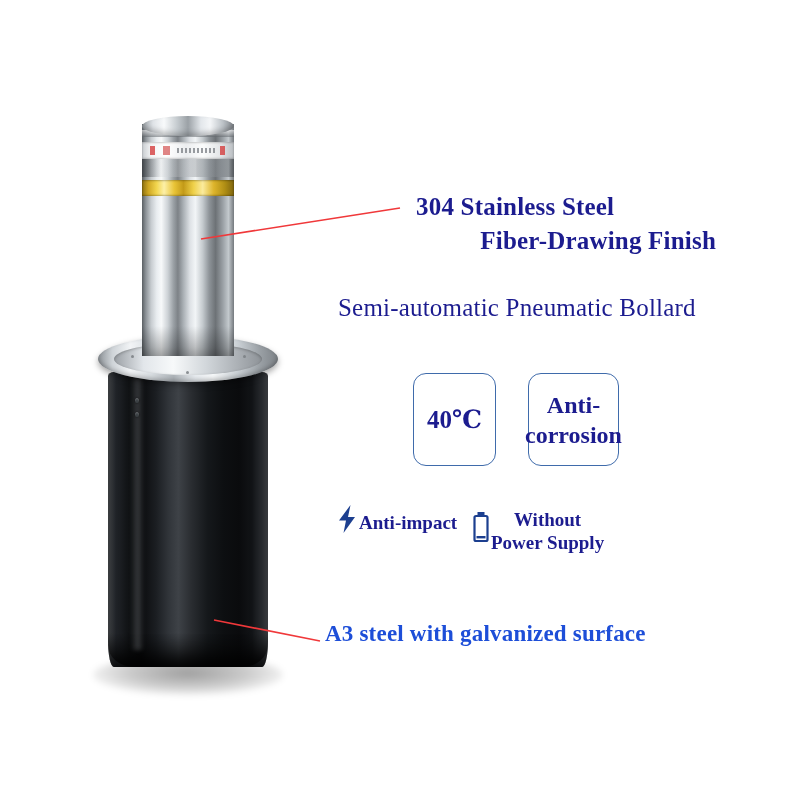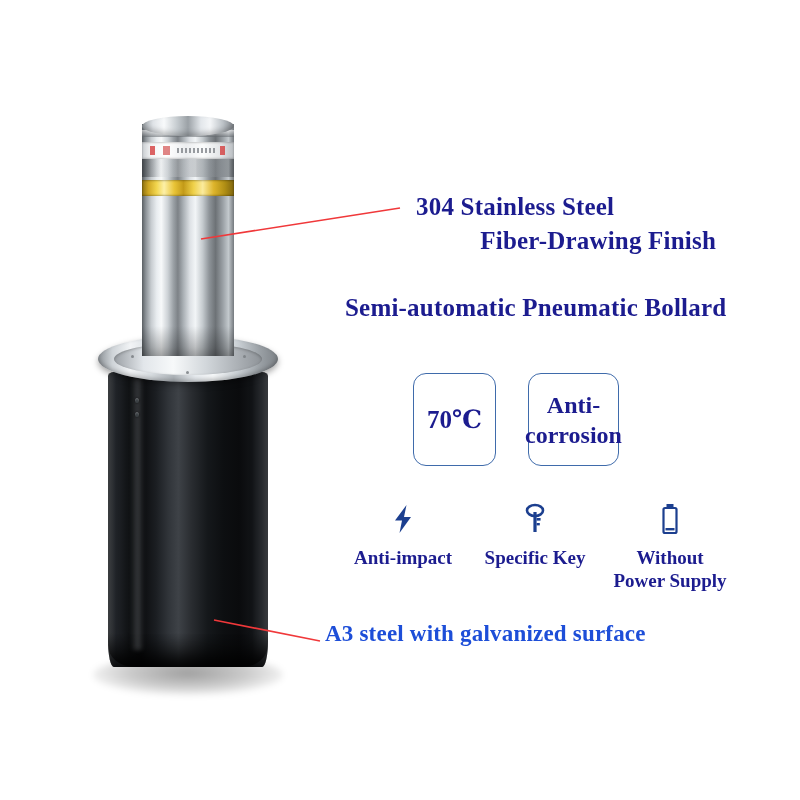--- a/index.html
+++ b/index.html
@@ -285,25 +285,25 @@
     color: #1c1c8f;
     font-size: 25px;
     font-weight: bold;
     line-height: 1.35;
     letter-spacing: 0.2px;
   }
   .ann-steel .l2 { padding-left: 4px; text-align: right; }
 
   .headline {
     position: absolute;
-    left: 345px;
+    left: 338px;
     top: 294px;
     color: #1c1c8f;
     font-size: 25px;
-    font-weight: bold;
+    font-weight: normal;
     white-space: nowrap;
     letter-spacing: 0.2px;
   }
 
   .ann-a3 {
     position: absolute;
     left: 325px;
     top: 621px;
     color: #1d4ed8;
     font-size: 23px;
@@ -349,21 +349,21 @@
   .features {
     position: absolute;
     left: 335px;
     top: 500px;
     width: 420px;
     display: flex;
     align-items: flex-start;
   }
   .feature {
     display: flex;
-    flex-direction: column;
+    flex-direction: row;
     align-items: center;
   }
   .feature.f-impact { width: 136px; }
   .feature.f-key    { width: 128px; }
   .feature.f-power  { width: 142px; }
 
   .feature-icon {
     height: 38px;
     display: flex;
     align-items: center;
@@ -424,50 +424,39 @@
     <div class="l1">304 Stainless Steel</div>
     <div class="l2">Fiber-Drawing Finish</div>
   </div>
 
   <div class="headline">Semi-automatic Pneumatic Bollard</div>
 
   <div class="ann-a3">A3 steel with galvanized surface</div>
 
   <div class="spec-boxes">
     <div class="spec-box b1">
-      <span>70℃</span>
+      <span>40℃</span>
     </div>
     <div class="spec-box b2">
       <span class="wrap" style="white-space:pre-line">Anti-
 corrosion</span>
     </div>
   </div>
 
   <div class="features">
 
     <div class="feature f-impact">
       <div class="feature-icon">
         <svg width="24" height="30" viewBox="0 0 24 30" xmlns="http://www.w3.org/2000/svg">
           <path d="M15.5 1 L4 16.5 L11 16.5 L8.5 29 L20 13 L13 13 Z" fill="#1c3f8f"></path>
         </svg>
       </div>
       <div class="feature-label">Anti-impact</div>
     </div>
 
-    <div class="feature f-key">
-      <div class="feature-icon">
-        <svg width="24" height="32" viewBox="0 0 24 32" xmlns="http://www.w3.org/2000/svg">
-          <ellipse cx="12" cy="7.5" rx="8" ry="5.5" fill="none" stroke="#1c3f8f" stroke-width="2.6"></ellipse>
-          <rect x="10.4" y="9" width="3.2" height="20" fill="#1c3f8f"></rect>
-          <rect x="13.6" y="15" width="4" height="2.6" fill="#1c3f8f"></rect>
-          <rect x="13.6" y="20" width="3.2" height="2.4" fill="#1c3f8f"></rect>
-        </svg>
-      </div>
-      <div class="feature-label">Specific Key</div>
-    </div>
 
     <div class="feature f-power">
       <div class="feature-icon">
         <svg width="20" height="32" viewBox="0 0 20 32" xmlns="http://www.w3.org/2000/svg">
           <rect x="6.5" y="1" width="7" height="4" fill="#1c3f8f"></rect>
           <rect x="3.5" y="5" width="13" height="25" rx="1.5" fill="none" stroke="#1c3f8f" stroke-width="2.2"></rect>
           <rect x="5.5" y="25" width="9" height="2.4" fill="#1c3f8f"></rect>
         </svg>
       </div>
       <div class="feature-label">Without

